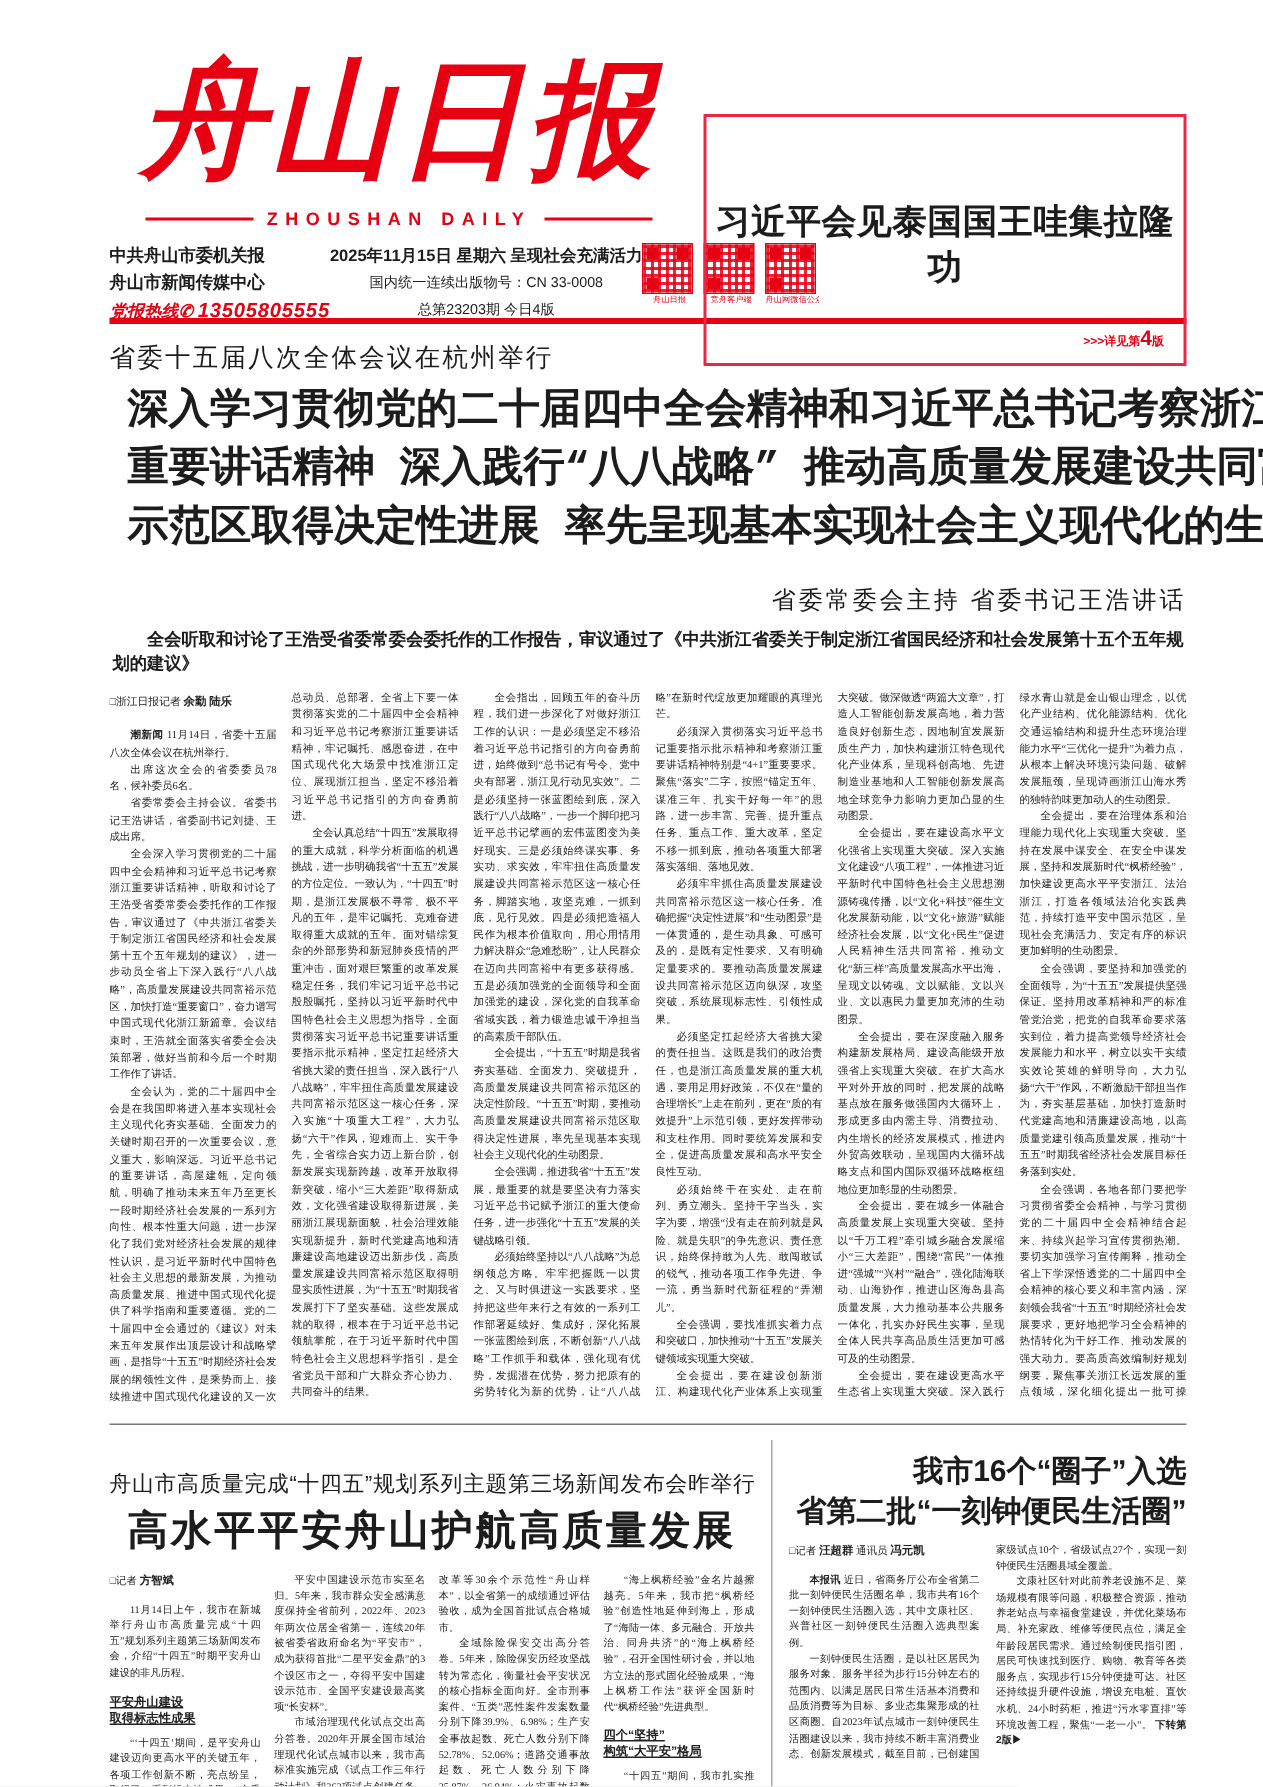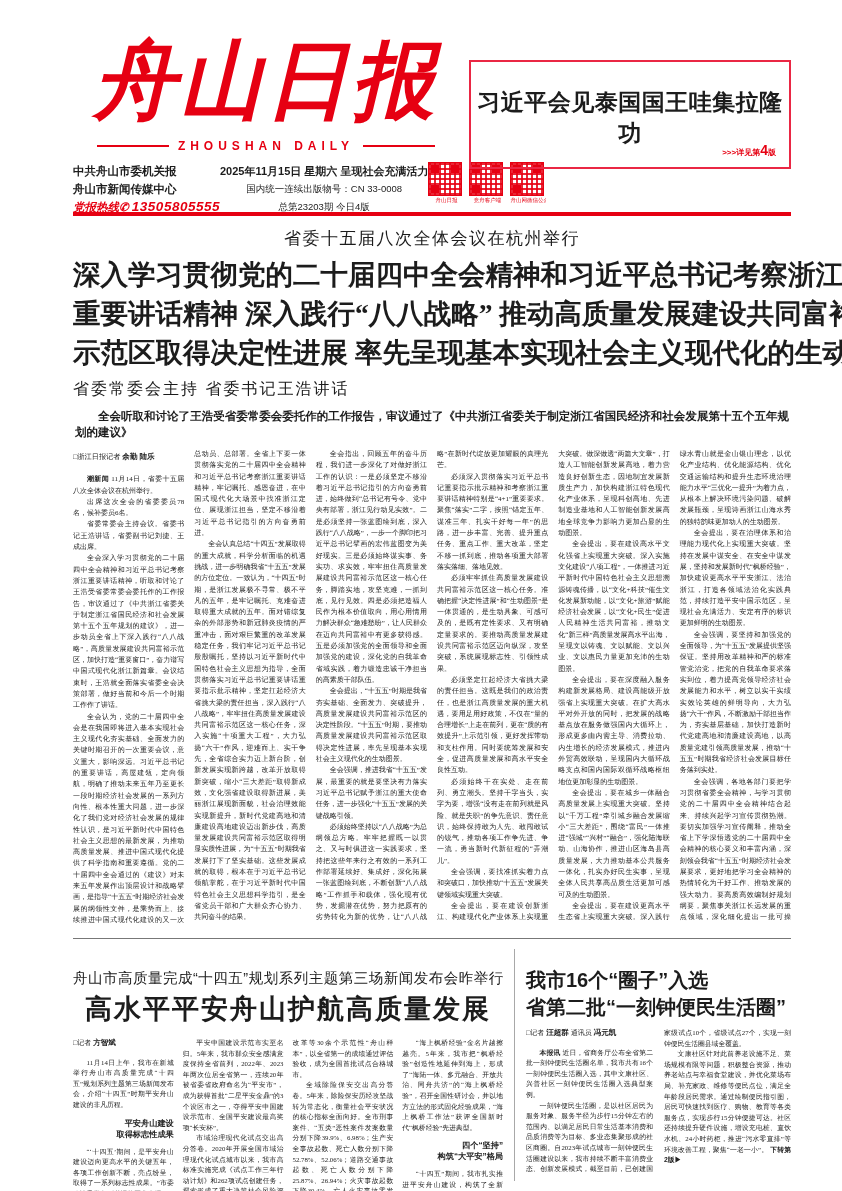--- a/index.html
+++ b/index.html
@@ -31,66 +31,66 @@
         linear-gradient(var(--red),var(--red)),
         linear-gradient(var(--red),var(--red)),
         linear-gradient(var(--red),var(--red)),
         repeating-linear-gradient(0deg,rgba(230,0,18,.85) 0 2px,transparent 2px 5px),
         repeating-linear-gradient(90deg,rgba(230,0,18,.85) 0 2px,#fff 2px 5px);
       background-size:8px 8px,8px 8px,8px 8px,100% 100%,100% 100%;
       background-position:2px 2px,calc(100% - 2px) 2px,2px calc(100% - 2px),0 0,0 0;
       background-repeat:no-repeat,no-repeat,no-repeat,repeat,repeat;}
   .qr-label{font-size:5.5px;color:var(--red);line-height:7px;margin-top:1px;white-space:nowrap;overflow:hidden;}
 
-  .top-box{width:322px;height:109px;border:2px solid var(--boxred);box-sizing:border-box;
-           position:relative;display:flex;flex-direction:column;justify-content:center;margin-top:26px;}
+  .top-box{width:322px;height:168px;border:2px solid var(--boxred);box-sizing:border-box;
+           position:relative;display:flex;flex-direction:column;justify-content:center;margin-top:42px;}
   .top-box-headline{font-family:"Liberation Sans",sans-serif;font-weight:900;font-size:23px;
                     letter-spacing:.5px;text-align:center;margin-top:6px;}
   .top-box-more{position:absolute;right:13px;bottom:9px;color:var(--red);font-weight:bold;
                 font-size:8px;font-family:"Liberation Sans",sans-serif;}
   .top-box-more .pg{font-size:14px;}
 
   .red-rule{height:4px;background:var(--red);margin-top:2px;}
 
   
-  .kicker{text-align:center;font-family:"Liberation Sans",sans-serif;font-size:17px;
+  .kicker{text-align:left;font-family:"Liberation Sans",sans-serif;font-size:17px;
           letter-spacing:1.5px;margin-top:11px;}
-  .main-headline{font-family:Liberation Serif, serif;font-weight:900;font-size:27.5px;
-                 line-height:39px;text-align:right;margin-top:5px;white-space:nowrap;}
-  .subhead{text-align:left;font-family:"Liberation Sans",sans-serif;font-size:16px;
-           letter-spacing:2px;margin-top:7px;}
+  .main-headline{font-family:Liberation Mono, monospace;font-weight:900;font-size:27.5px;
+                 line-height:39px;text-align:right;margin-top:5px;white-space:nowrap;margin-left:12px;}
+  .subhead{text-align:right;font-family:"Liberation Sans",sans-serif;font-size:16px;
+           letter-spacing:2px;margin-top:18px;}
   .lead{font-weight:bold;font-size:11.5px;line-height:16px;text-indent:2em;text-align:justify;
         margin:8px 2px 0;}
 
   
   .body-cols{margin-top:9px;height:480px;column-count:6;column-gap:10px;
              font-size:7px;line-height:11.3px;text-align:justify;overflow:hidden;color:#222;}
   .para{margin:0;text-indent:2em;}
   .byline{margin:2px 0 11px;text-indent:0;font-size:7.2px;}
   .byline b{font-size:7.6px;}
   .flow-subhead{font-family:"Liberation Sans",sans-serif;font-weight:bold;font-size:8.2px;
-                line-height:11px;text-align:right;white-space:pre-line;margin:7px 0;break-inside:avoid;}
+                line-height:11px;text-align:left;white-space:pre-line;margin:7px 0;break-inside:avoid;text-decoration:underline;}
   .cont{font-family:"Liberation Sans",sans-serif;}
 
   .bottom-rule{height:1px;background:#777;margin-top:9px;}
 
   
   .bottom{display:flex;margin-top:6px;height:242px;}
   .bl{width:430px;}
   .v-div{width:1px;background:#a8a8a8;margin:4px 11px 6px 11px;}
   .br{flex:1;min-width:0;}
   .bl-kicker{text-align:center;font-family:"Liberation Sans",sans-serif;font-size:14.5px;
              letter-spacing:.5px;margin-top:24px;white-space:nowrap;}
   .bl-headline{text-align:center;font-family:"Liberation Sans",sans-serif;font-weight:900;
                font-size:27px;letter-spacing:2px;margin-top:3px;white-space:nowrap;}
   .bl-cols{margin-top:11px;height:176px;column-count:4;column-gap:9px;font-size:6.8px;
            line-height:10.6px;text-align:justify;overflow:hidden;color:#222;}
   .bl-cols .byline,.br-cols .byline{margin:0 0 9px;font-size:7px;}
-  .br-headline{text-align:left;font-family:"Liberation Sans",sans-serif;font-weight:900;
-               font-size:20px;line-height:27px;margin-top:22px;white-space:nowrap;}
+  .br-headline{text-align:right;font-family:"Liberation Sans",sans-serif;font-weight:900;
+               font-size:20px;line-height:27px;margin-top:12px;white-space:nowrap;}
   .br-cols{margin-top:7px;height:168px;column-count:2;column-gap:11px;font-size:6.8px;
            line-height:10.6px;text-align:justify;overflow:hidden;color:#222;}
 </style>
 </head>
 <body>
 
 <div class="page">
   <div class="content">
 
     <div class="masthead">

